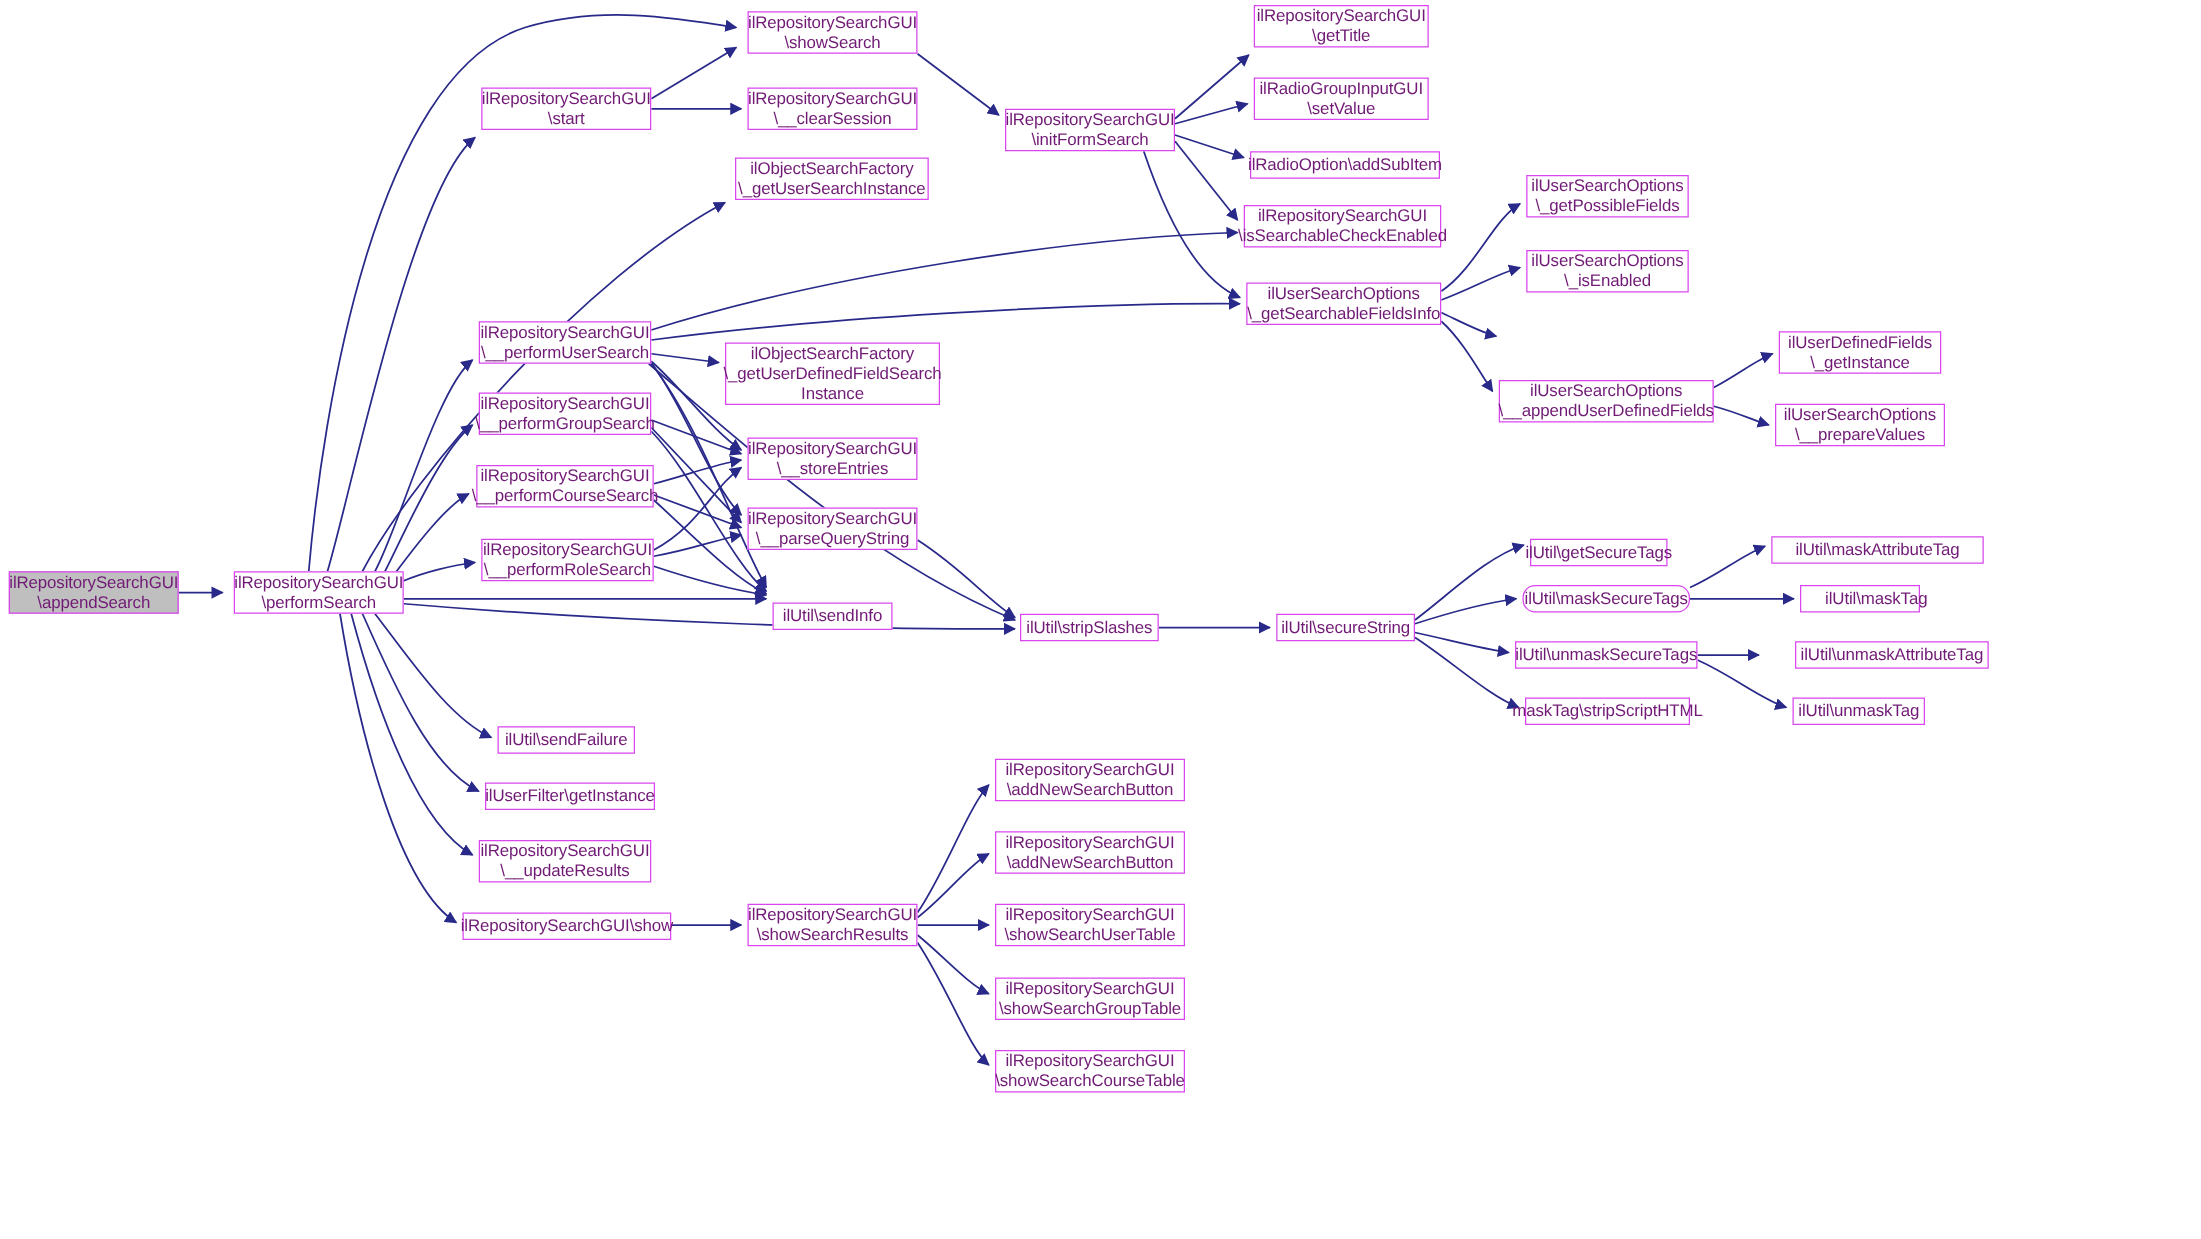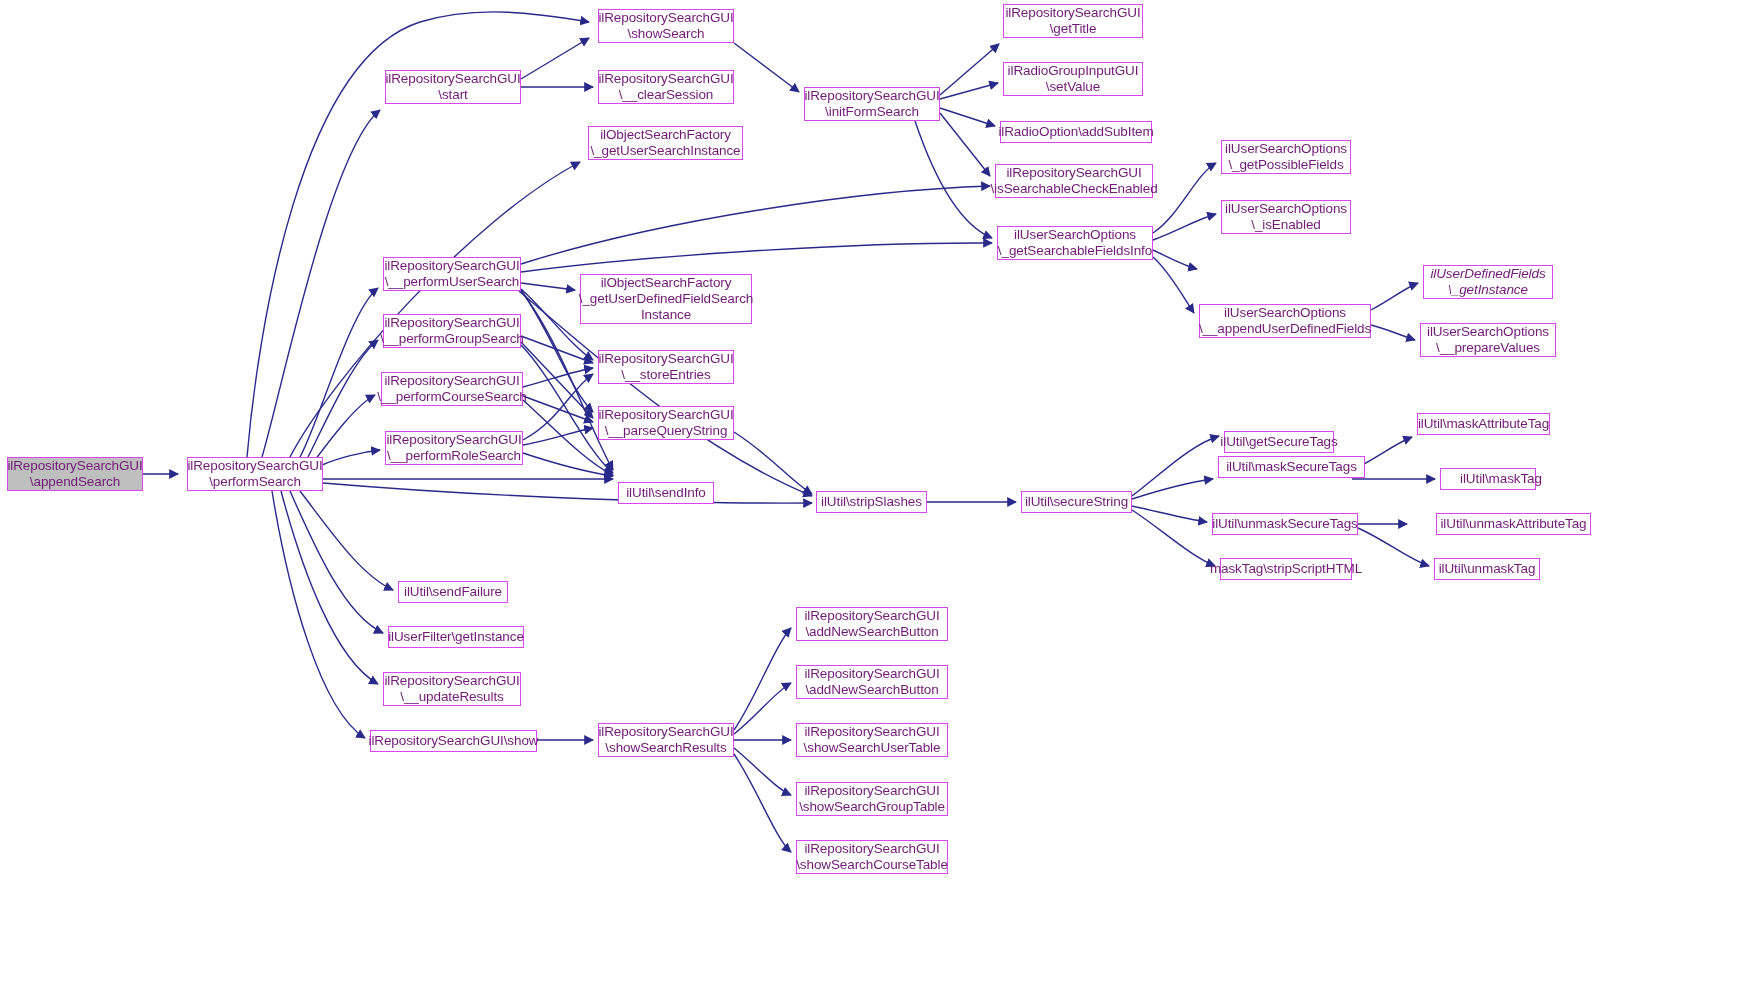--- a/index.html
+++ b/index.html
@@ -130,37 +130,37 @@
       <div class="node" style="left: 804px; top: 87px; width: 136px; height: 34px;"><span class="ln">ilRepositorySearchGUI</span><span class="ln">\initFormSearch</span></div>
       <div class="node" style="left: 1003px; top: 4px; width: 140px; height: 34px;"><span class="ln">ilRepositorySearchGUI</span><span class="ln">\getTitle</span></div>
       <div class="node" style="left: 1003px; top: 62px; width: 140px; height: 34px;"><span class="ln">ilRadioGroupInputGUI</span><span class="ln">\setValue</span></div>
       <div class="node" style="left: 1000px; top: 121px; width: 152px; height: 22px;"><span class="ln">ilRadioOption\addSubItem</span></div>
       <div class="node" style="left: 995px; top: 164px; width: 158px; height: 34px;"><span class="ln">ilRepositorySearchGUI</span><span class="ln">\isSearchableCheckEnabled</span></div>
       <div class="node" style="left: 997px; top: 226px; width: 156px; height: 34px;"><span class="ln">ilUserSearchOptions</span><span class="ln">\_getSearchableFieldsInfo</span></div>
       <div class="node" style="left: 1221px; top: 140px; width: 130px; height: 34px;"><span class="ln">ilUserSearchOptions</span><span class="ln">\_getPossibleFields</span></div>
       <div class="node" style="left: 1221px; top: 200px; width: 130px; height: 34px;"><span class="ln">ilUserSearchOptions</span><span class="ln">\_isEnabled</span></div>
       <div class="node" style="left: 1202px; top: 258px; width: 167px; height: 22px; margin-top: 48px;"><span class="ln">ilCountry\getCountryCodes</span></div>
       <div class="node" style="left: 1199px; top: 304px; width: 172px; height: 34px;"><span class="ln">ilUserSearchOptions</span><span class="ln">\__appendUserDefinedFields</span></div>
-      <div class="node" style="left: 1423px; top: 265px; width: 130px; height: 34px; font-style: italic;"><span class="ln">ilUserDefinedFields</span><span class="ln">\_getInstance</span></div>
+      <div class="node" style="left: 1423px; top: 265px; width: 130px; height: 34px;"><span class="ln">ilUserDefinedFields</span><span class="ln">\_getInstance</span></div>
       <div class="node" style="left: 1420px; top: 323px; width: 136px; height: 34px;"><span class="ln">ilUserSearchOptions</span><span class="ln">\__prepareValues</span></div>
       <div class="node" style="left: 383px; top: 257px; width: 138px; height: 34px;"><span class="ln">ilRepositorySearchGUI</span><span class="ln">\__performUserSearch</span></div>
       <div class="node" style="left: 383px; top: 314px; width: 138px; height: 34px;"><span class="ln">ilRepositorySearchGUI</span><span class="ln">\__performGroupSearch</span></div>
       <div class="node" style="left: 381px; top: 372px; width: 142px; height: 34px;"><span class="ln">ilRepositorySearchGUI</span><span class="ln">\__performCourseSearch</span></div>
       <div class="node" style="left: 385px; top: 431px; width: 138px; height: 34px;"><span class="ln">ilRepositorySearchGUI</span><span class="ln">\__performRoleSearch</span></div>
       <div class="node" style="left: 580px; top: 274px; width: 172px; height: 50px;"><span class="ln">ilObjectSearchFactory</span><span class="ln">\_getUserDefinedFieldSearch</span><span class="ln">Instance</span></div>
       <div class="node" style="left: 598px; top: 350px; width: 136px; height: 34px;"><span class="ln">ilRepositorySearchGUI</span><span class="ln">\__storeEntries</span></div>
       <div class="node" style="left: 598px; top: 406px; width: 136px; height: 34px;"><span class="ln">ilRepositorySearchGUI</span><span class="ln">\__parseQueryString</span></div>
       <div class="node" style="left: 618px; top: 482px; width: 96px; height: 22px;"><span class="ln">ilUtil\sendInfo</span></div>
       <div class="node" style="left: 816px; top: 491px; width: 111px; height: 22px;"><span class="ln">ilUtil\stripSlashes</span></div>
       <div class="node" style="left: 1021px; top: 491px; width: 111px; height: 22px;"><span class="ln">ilUtil\secureString</span></div>
       <div class="node" style="left: 1224px; top: 431px; width: 110px; height: 22px;"><span class="ln">ilUtil\getSecureTags</span></div>
-      <div class="node" style="left: 1218px; top: 456px; width: 147px; height: 22px;"><span class="ln">ilUtil\maskSecureTags</span></div>
+      <div class="node" style="left: 1218px; top: 468px; width: 134px; height: 22px; border-radius: 10px;"><span class="ln">ilUtil\maskSecureTags</span></div>
       <div class="node" style="left: 1212px; top: 513px; width: 146px; height: 22px;"><span class="ln">ilUtil\unmaskSecureTags</span></div>
       <div class="node" style="left: 1220px; top: 558px; width: 132px; height: 22px;"><span class="ln">maskTag\stripScriptHTML</span></div>
-      <div class="node" style="left: 1417px; top: 413px; width: 133px; height: 22px; text-align: right;"><span class="ln">ilUtil\maskAttributeTag</span></div>
+      <div class="node" style="left: 1417px; top: 429px; width: 170px; height: 22px; text-align: right;"><span class="ln">ilUtil\maskAttributeTag</span></div>
       <div class="node" style="left: 1440px; top: 468px; width: 96px; height: 22px; padding-left: 26px;"><span class="ln">ilUtil\maskTag</span></div>
       <div class="node" style="left: 1412px; top: 513px; width: 155px; height: 22px; margin-left: 24px;"><span class="ln">ilUtil\unmaskAttributeTag</span></div>
       <div class="node" style="left: 1434px; top: 558px; width: 106px; height: 22px;"><span class="ln">ilUtil\unmaskTag</span></div>
       <div class="node" style="left: 398px; top: 581px; width: 110px; height: 22px;"><span class="ln">ilUtil\sendFailure</span></div>
       <div class="node" style="left: 388px; top: 626px; width: 136px; height: 22px;"><span class="ln">ilUserFilter\getInstance</span></div>
       <div class="node" style="left: 383px; top: 672px; width: 138px; height: 34px;"><span class="ln">ilRepositorySearchGUI</span><span class="ln">\__updateResults</span></div>
       <div class="node" style="left: 370px; top: 730px; width: 167px; height: 22px;"><span class="ln">ilRepositorySearchGUI\show</span></div>
       <div class="node" style="left: 598px; top: 723px; width: 136px; height: 34px;"><span class="ln">ilRepositorySearchGUI</span><span class="ln">\showSearchResults</span></div>
       <div class="node" style="left: 796px; top: 607px; width: 152px; height: 34px;"><span class="ln">ilRepositorySearchGUI</span><span class="ln">\addNewSearchButton</span></div>
       <div class="node" style="left: 796px; top: 665px; width: 152px; height: 34px;"><span class="ln">ilRepositorySearchGUI</span><span class="ln">\addNewSearchButton</span></div>

